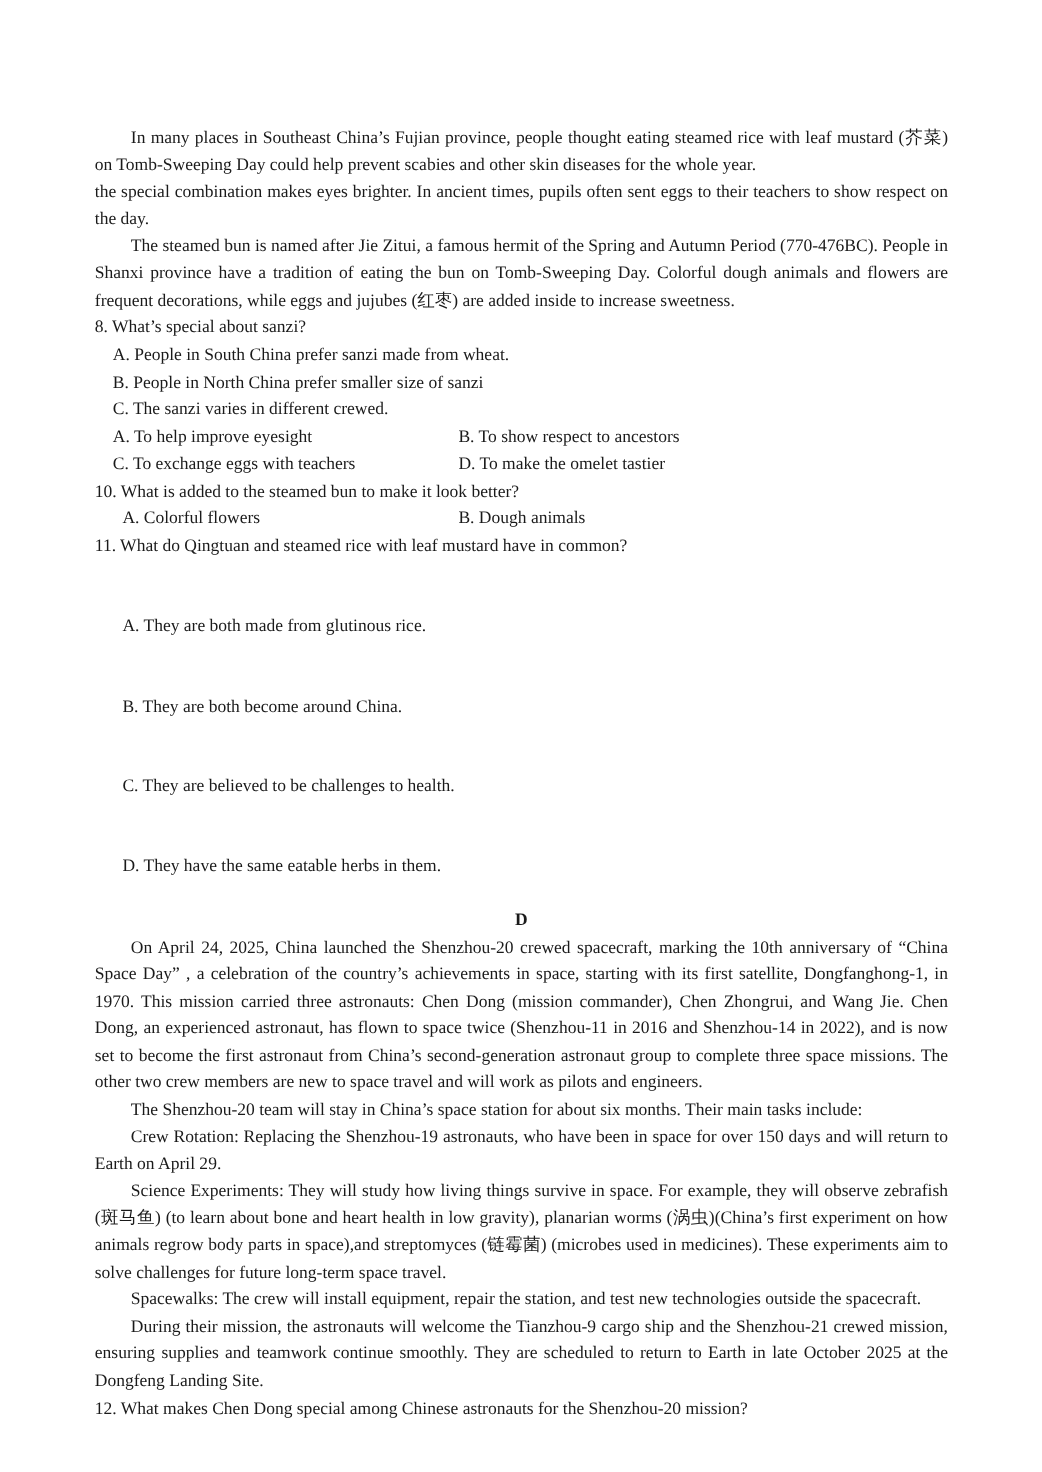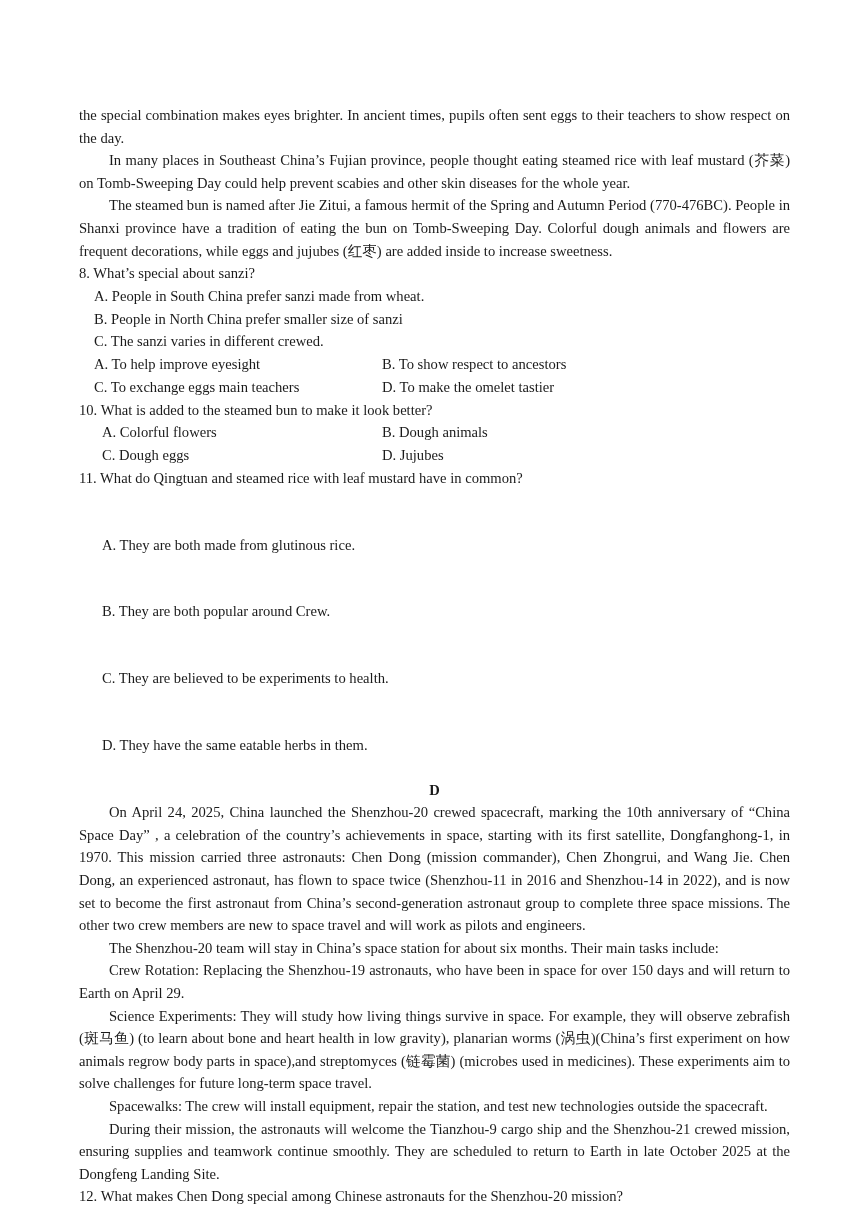--- a/index.html
+++ b/index.html
@@ -18,59 +18,55 @@
     .opts2 .col { width: 288px; }
     .opts2.deep .col:first-child { width: 280px; padding-left: 23px; }
     .opts2.shallow .col:first-child { padding-left: 15px; }
     .section-title { text-align: center; font-weight: bold; line-height: 22.6px; margin-top: 22px; margin-bottom: 0; }
   </style>
 </head>
 <body>
 
 <div class="page">
 
+  <p class="para indent">In many places in Southeast China’s Fujian province, people thought eating steamed rice with leaf mustard (芥菜) on Tomb-Sweeping Day could help prevent scabies and other skin diseases for the whole year.</p>
   <p class="para">the special combination makes eyes brighter. In ancient times, pupils often sent eggs to their teachers to show respect on the day.</p>
-  <p class="para indent">In many places in Southeast China’s Fujian province, people thought eating steamed rice with leaf mustard (芥菜) on Tomb-Sweeping Day could help prevent scabies and other skin diseases for the whole year.</p>
   <p class="para indent">The steamed bun is named after Jie Zitui, a famous hermit of the Spring and Autumn Period (770-476BC). People in Shanxi province have a tradition of eating the bun on Tomb-Sweeping Day. Colorful dough animals and flowers are frequent decorations, while eggs and jujubes (红枣) are added inside to increase sweetness.</p>
 
   <div>
     <div class="q">8. What’s special about sanzi?</div>
     <div class="opt">A. People in South China prefer sanzi made from wheat.</div>
     <div class="opt">B. People in North China prefer smaller size of sanzi</div>
     <div class="opt">C. The sanzi varies in different crewed.</div>
   </div>
 
   <div>
     <div class="opts2 shallow">
       <div class="col">A. To help improve eyesight</div>
       <div class="col">B. To show respect to ancestors</div>
     </div>
     <div class="opts2 shallow">
-      <div class="col">C. To exchange eggs main teachers</div>
+      <div class="col">C. To exchange eggs with teachers</div>
       <div class="col">D. To make the omelet tastier</div>
     </div>
   </div>
 
   <div>
     <div class="q">10. What is added to the steamed bun to make it look better?</div>
     <div class="opts2 deep">
       <div class="col">A. Colorful flowers</div>
       <div class="col">B. Dough animals</div>
     </div>
-    <div class="opts2 deep">
-      <div class="col">C. Dough eggs</div>
-      <div class="col">D. Jujubes</div>
-    </div>
   </div>
 
   <div>
     <div class="q">11. What do Qingtuan and steamed rice with leaf mustard have in common?</div>
     <div class="opt deep">A. They are both made from glutinous rice.</div>
-    <div class="opt deep">B. They are both popular around Crew.</div>
-    <div class="opt deep">C. They are believed to be experiments to health.</div>
+    <div class="opt deep">B. They are both become around China.</div>
+    <div class="opt deep">C. They are believed to be challenges to health.</div>
     <div class="opt deep">D. They have the same eatable herbs in them.</div>
   </div>
 
   <div class="section-title">D</div>
   <p class="para indent">On April 24, 2025, China launched the Shenzhou-20 crewed spacecraft, marking the 10th anniversary of “China Space Day” , a celebration of the country’s achievements in space, starting with its first satellite, Dongfanghong-1, in 1970. This mission carried three astronauts: Chen Dong (mission commander), Chen Zhongrui, and Wang Jie. Chen Dong, an experienced astronaut, has flown to space twice (Shenzhou-11 in 2016 and Shenzhou-14 in 2022), and is now set to become the first astronaut from China’s second-generation astronaut group to complete three space missions. The other two crew members are new to space travel and will work as pilots and engineers.</p>
   <p class="para indent">The Shenzhou-20 team will stay in China’s space station for about six months. Their main tasks include:</p>
   <p class="para indent">Crew Rotation: Replacing the Shenzhou-19 astronauts, who have been in space for over 150 days and will return to Earth on April 29.</p>
   <p class="para indent">Science Experiments: They will study how living things survive in space. For example, they will observe zebrafish (斑马鱼) (to learn about bone and heart health in low gravity), planarian worms (涡虫)(China’s first experiment on how animals regrow body parts in space),and streptomyces (链霉菌) (microbes used in medicines). These experiments aim to solve challenges for future long-term space travel.</p>
   <p class="para indent">Spacewalks: The crew will install equipment, repair the station, and test new technologies outside the spacecraft.</p>
   <p class="para indent">During their mission, the astronauts will welcome the Tianzhou-9 cargo ship and the Shenzhou-21 crewed mission, ensuring supplies and teamwork continue smoothly. They are scheduled to return to Earth in late October 2025 at the Dongfeng Landing Site.</p>

